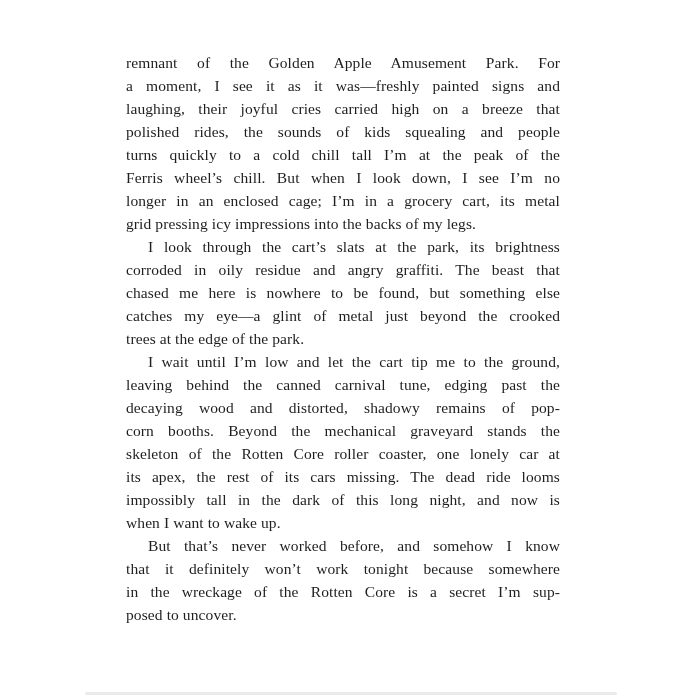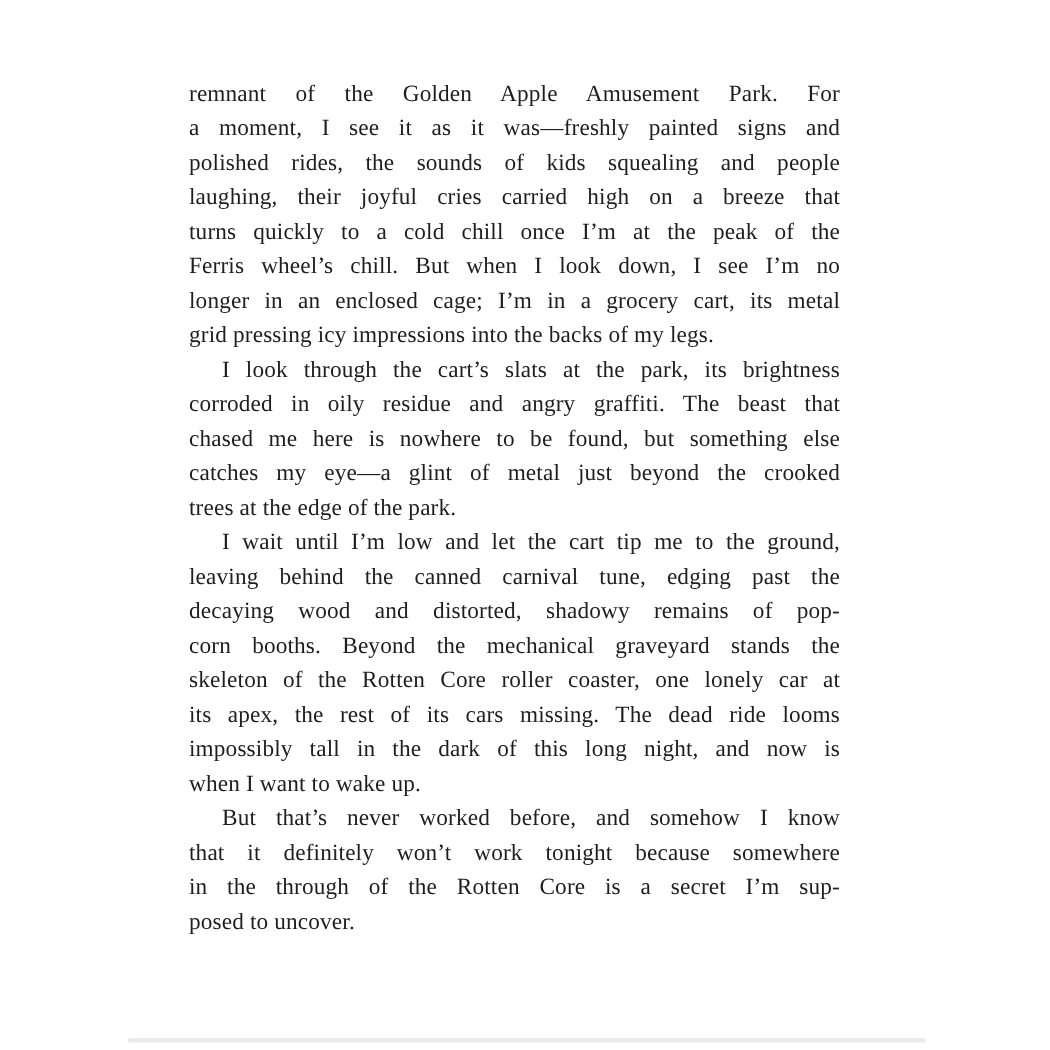--- a/index.html
+++ b/index.html
@@ -53,23 +53,23 @@
   }
 </style>
 </head>
 <body>
 
 <div class="page" style="--paper: #ffffff; --ink: #1e1e1e; --edge: #ebebeb;">
   <div class="text-block">
       <div class="para">
         <div class="line">remnant of the Golden Apple Amusement Park. For</div>
         <div class="line">a moment, I see it as it was—freshly painted signs and</div>
+        <div class="line">laughing, their joyful cries carried high on a breeze that</div>
         <div class="line">polished rides, the sounds of kids squealing and people</div>
-        <div class="line">laughing, their joyful cries carried high on a breeze that</div>
-        <div class="line">turns quickly to a cold chill once I’m at the peak of the</div>
+        <div class="line">turns quickly to a cold chill tall I’m at the peak of the</div>
         <div class="line">Ferris wheel’s chill. But when I look down, I see I’m no</div>
         <div class="line">longer in an enclosed cage; I’m in a grocery cart, its metal</div>
         <div class="line last">grid pressing icy impressions into the backs of my legs.</div>
       </div>
       <div class="para">
         <div class="line indent">I look through the cart’s slats at the park, its brightness</div>
         <div class="line">corroded in oily residue and angry graffiti. The beast that</div>
         <div class="line">chased me here is nowhere to be found, but something else</div>
         <div class="line">catches my eye—a glint of metal just beyond the crooked</div>
         <div class="line last">trees at the edge of the park.</div>
@@ -80,18 +80,18 @@
         <div class="line">decaying wood and distorted, shadowy remains of pop-</div>
         <div class="line">corn booths. Beyond the mechanical graveyard stands the</div>
         <div class="line">skeleton of the Rotten Core roller coaster, one lonely car at</div>
         <div class="line">its apex, the rest of its cars missing. The dead ride looms</div>
         <div class="line">impossibly tall in the dark of this long night, and now is</div>
         <div class="line last">when I want to wake up.</div>
       </div>
       <div class="para">
         <div class="line indent">But that’s never worked before, and somehow I know</div>
         <div class="line">that it definitely won’t work tonight because somewhere</div>
-        <div class="line">in the through of the Rotten Core is a secret I’m sup-</div>
+        <div class="line">in the wreckage of the Rotten Core is a secret I’m sup-</div>
         <div class="line last">posed to uncover.</div>
       </div>
     </div>
   <div class="page-edge"></div>
 </div>
 
 </body></html>

